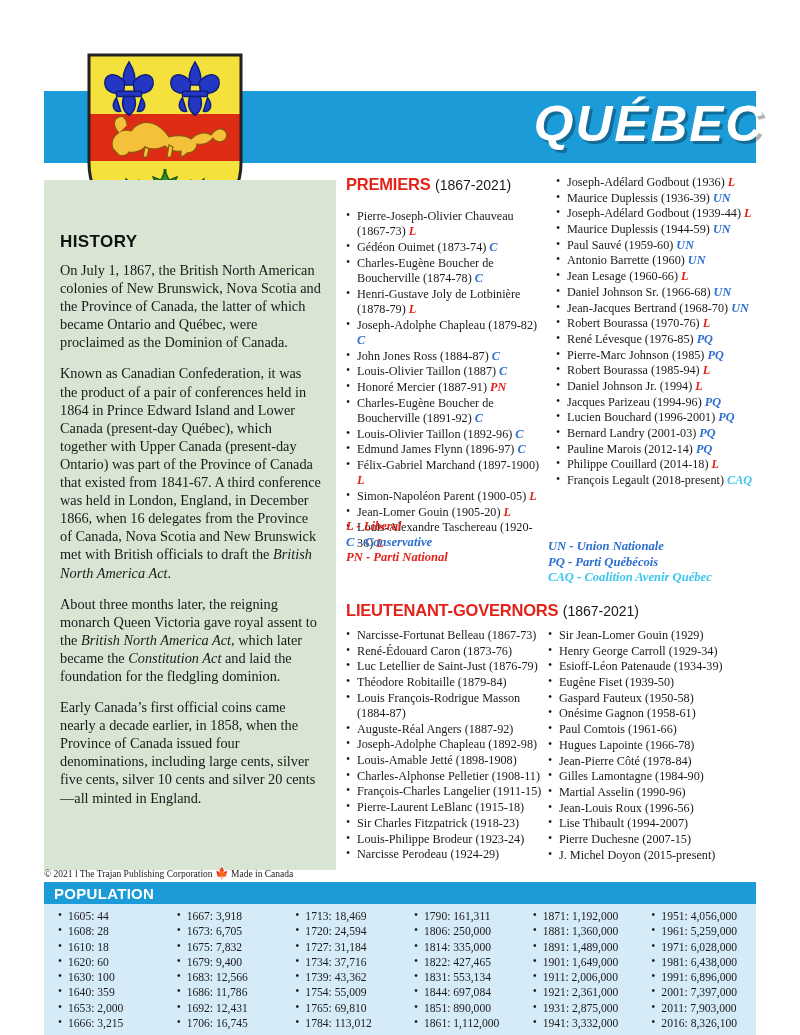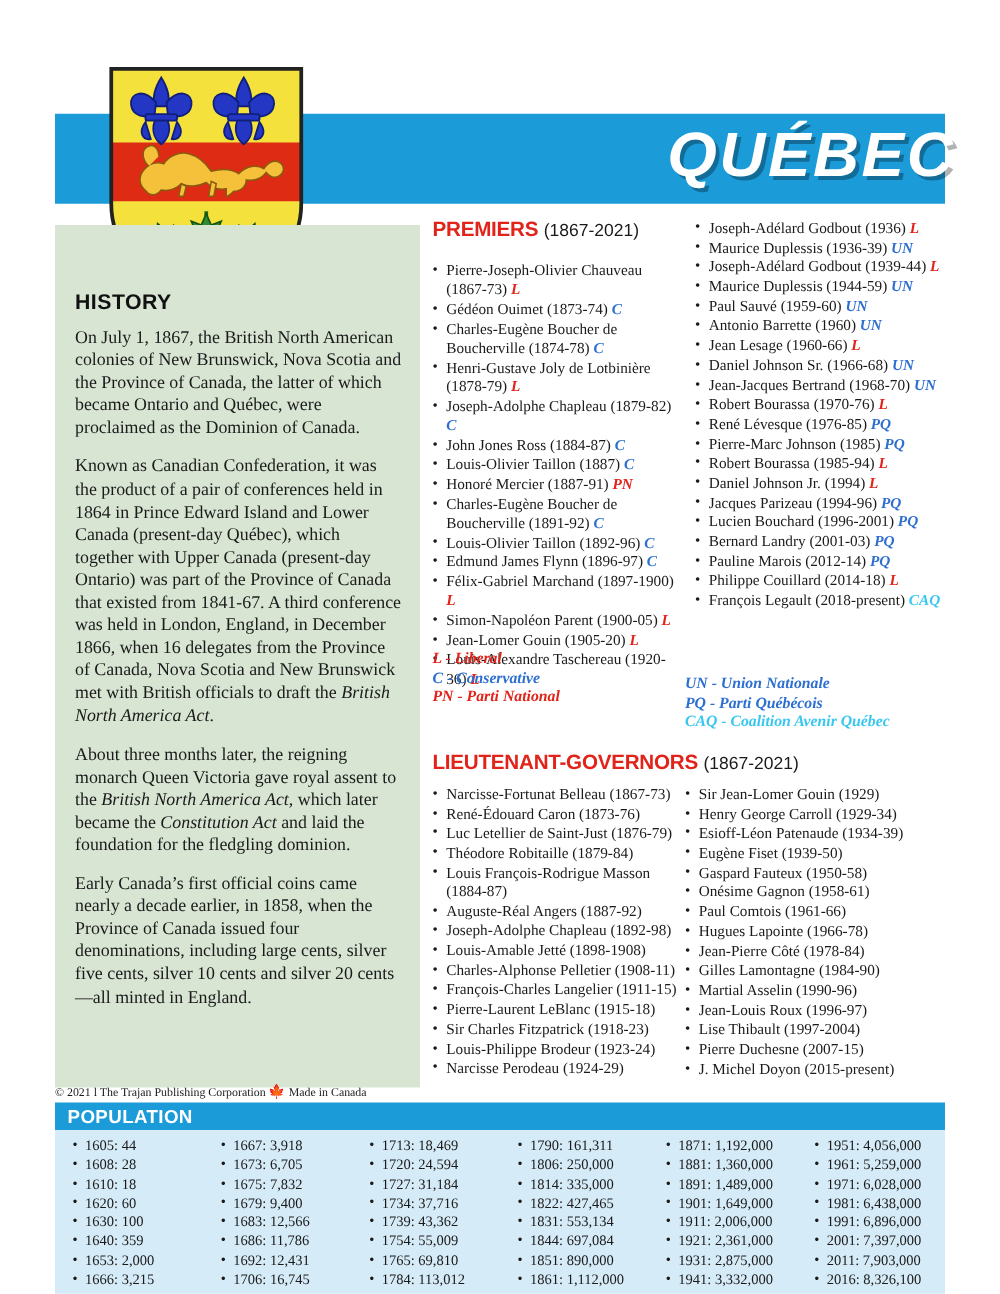--- a/index.html
+++ b/index.html
@@ -294,22 +294,22 @@
       <li>Henry George Carroll (1929-34)</li>
       <li>Esioff-Léon Patenaude (1934-39)</li>
       <li>Eugène Fiset (1939-50)</li>
       <li>Gaspard Fauteux (1950-58)</li>
       <li>Onésime Gagnon (1958-61)</li>
       <li>Paul Comtois (1961-66)</li>
       <li>Hugues Lapointe (1966-78)</li>
       <li>Jean-Pierre Côté (1978-84)</li>
       <li>Gilles Lamontagne (1984-90)</li>
       <li>Martial Asselin (1990-96)</li>
-      <li>Jean-Louis Roux (1996-97)</li>
-      <li>Lise Thibault (1997-2004)</li>
+      <li>Jean-Louis Roux (1996-56)</li>
+      <li>Lise Thibault (1994-2007)</li>
       <li>Pierre Duchesne (2007-15)</li>
       <li>J. Michel Doyon (2015-present)</li>
     </ul>
 
   <div class="pop-band"></div>
   <div class="pop-title">POPULATION</div>
   <div class="pop-body">
       <div class="pop-col">
         <ul class="pop">
           <li>1605: 44</li>

